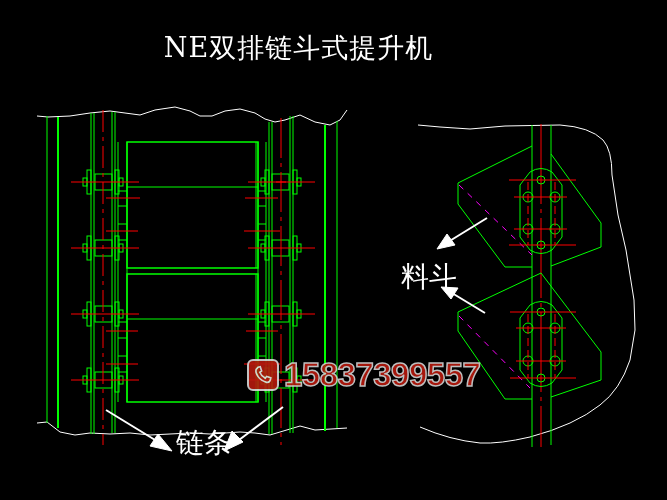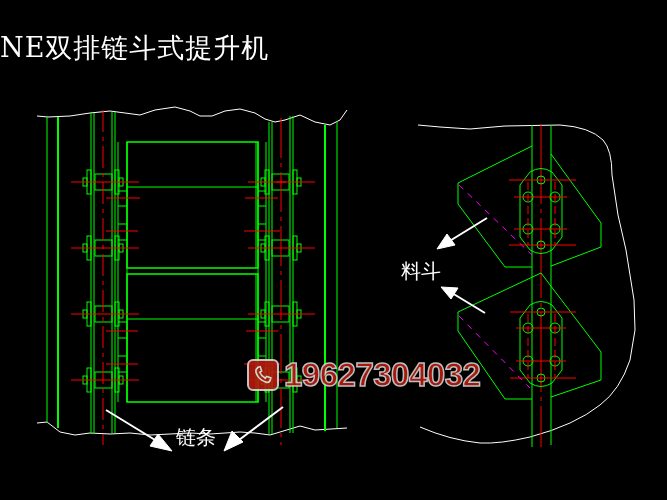--- a/index.html
+++ b/index.html
@@ -1,19 +1,19 @@
 <!DOCTYPE html>
 <html><head>
 <meta charset="utf-8">
 <style>
   html, body { margin:0; padding:0; background:#000; }
   body { width:667px; height:500px; overflow:hidden; position:relative; font-family:"DejaVu Sans", sans-serif; }
   #canvas { position:absolute; left:0; top:0; width:667px; height:500px; }
-  .title { position:absolute; left:0; top:30px; width:597px; text-align:left; color:#fff; font-family:"DejaVu Serif", serif; font-size:27px; letter-spacing:1px; }
-  .label { position:absolute; color:#fff; font-family:"DejaVu Serif", serif; font-size:20px; }
+  .title { position:absolute; left:0; top:30px; width:597px; text-align:center; color:#fff; font-family:"DejaVu Serif", serif; font-size:27px; letter-spacing:1px; }
+  .label { position:absolute; color:#fff; font-family:"DejaVu Serif", serif; font-size:28px; }
   .phone { position:absolute; left:247px; top:358px; height:34px; display:flex; align-items:center; }
   .phone-icon { width:32px; height:32px; border-radius:6px; background:#b51a0e; border:2px solid #d7d7d7; box-sizing:border-box; display:flex; align-items:center; justify-content:center; opacity:0.9; }
   .phone-num { margin-left:5px; font-family:"Liberation Sans", sans-serif; font-weight:bold; font-size:33px; color:#b51a0e; letter-spacing:-0.5px;
     -webkit-text-stroke:1.5px #cfcfcf; opacity:0.92; }
 </style>
 </head>
 <body>
 
 <svg id="canvas" viewBox="0 0 667 500" xmlns="http://www.w3.org/2000/svg">
 
@@ -223,14 +223,14 @@
 <div class="title">NE双排链斗式提升机</div>
 <div class="label" style="left:176px; top:424px;">链条</div>
 <div class="label" style="left:401px; top:258px;">料斗</div>
 
 <div class="phone">
   <div class="phone-icon">
     <svg width="22" height="22" viewBox="0 0 24 24">
         <path d="M6.6 3.5 L9 3 L10.5 7.5 L8.5 9 Q10 13 14.5 15.5 L16 13.5 L20.5 15 L20 17.5 Q19 20.5 16 20 Q10 18.5 6.5 13.5 Q3.5 9 4.5 6 Z" fill="none" stroke="#e5e5e5" stroke-width="1.8"></path>
       </svg>
   </div>
-  <span class="phone-num">19627304032</span>
+  <span class="phone-num">15837399557</span>
 </div>
 
 </body></html>

